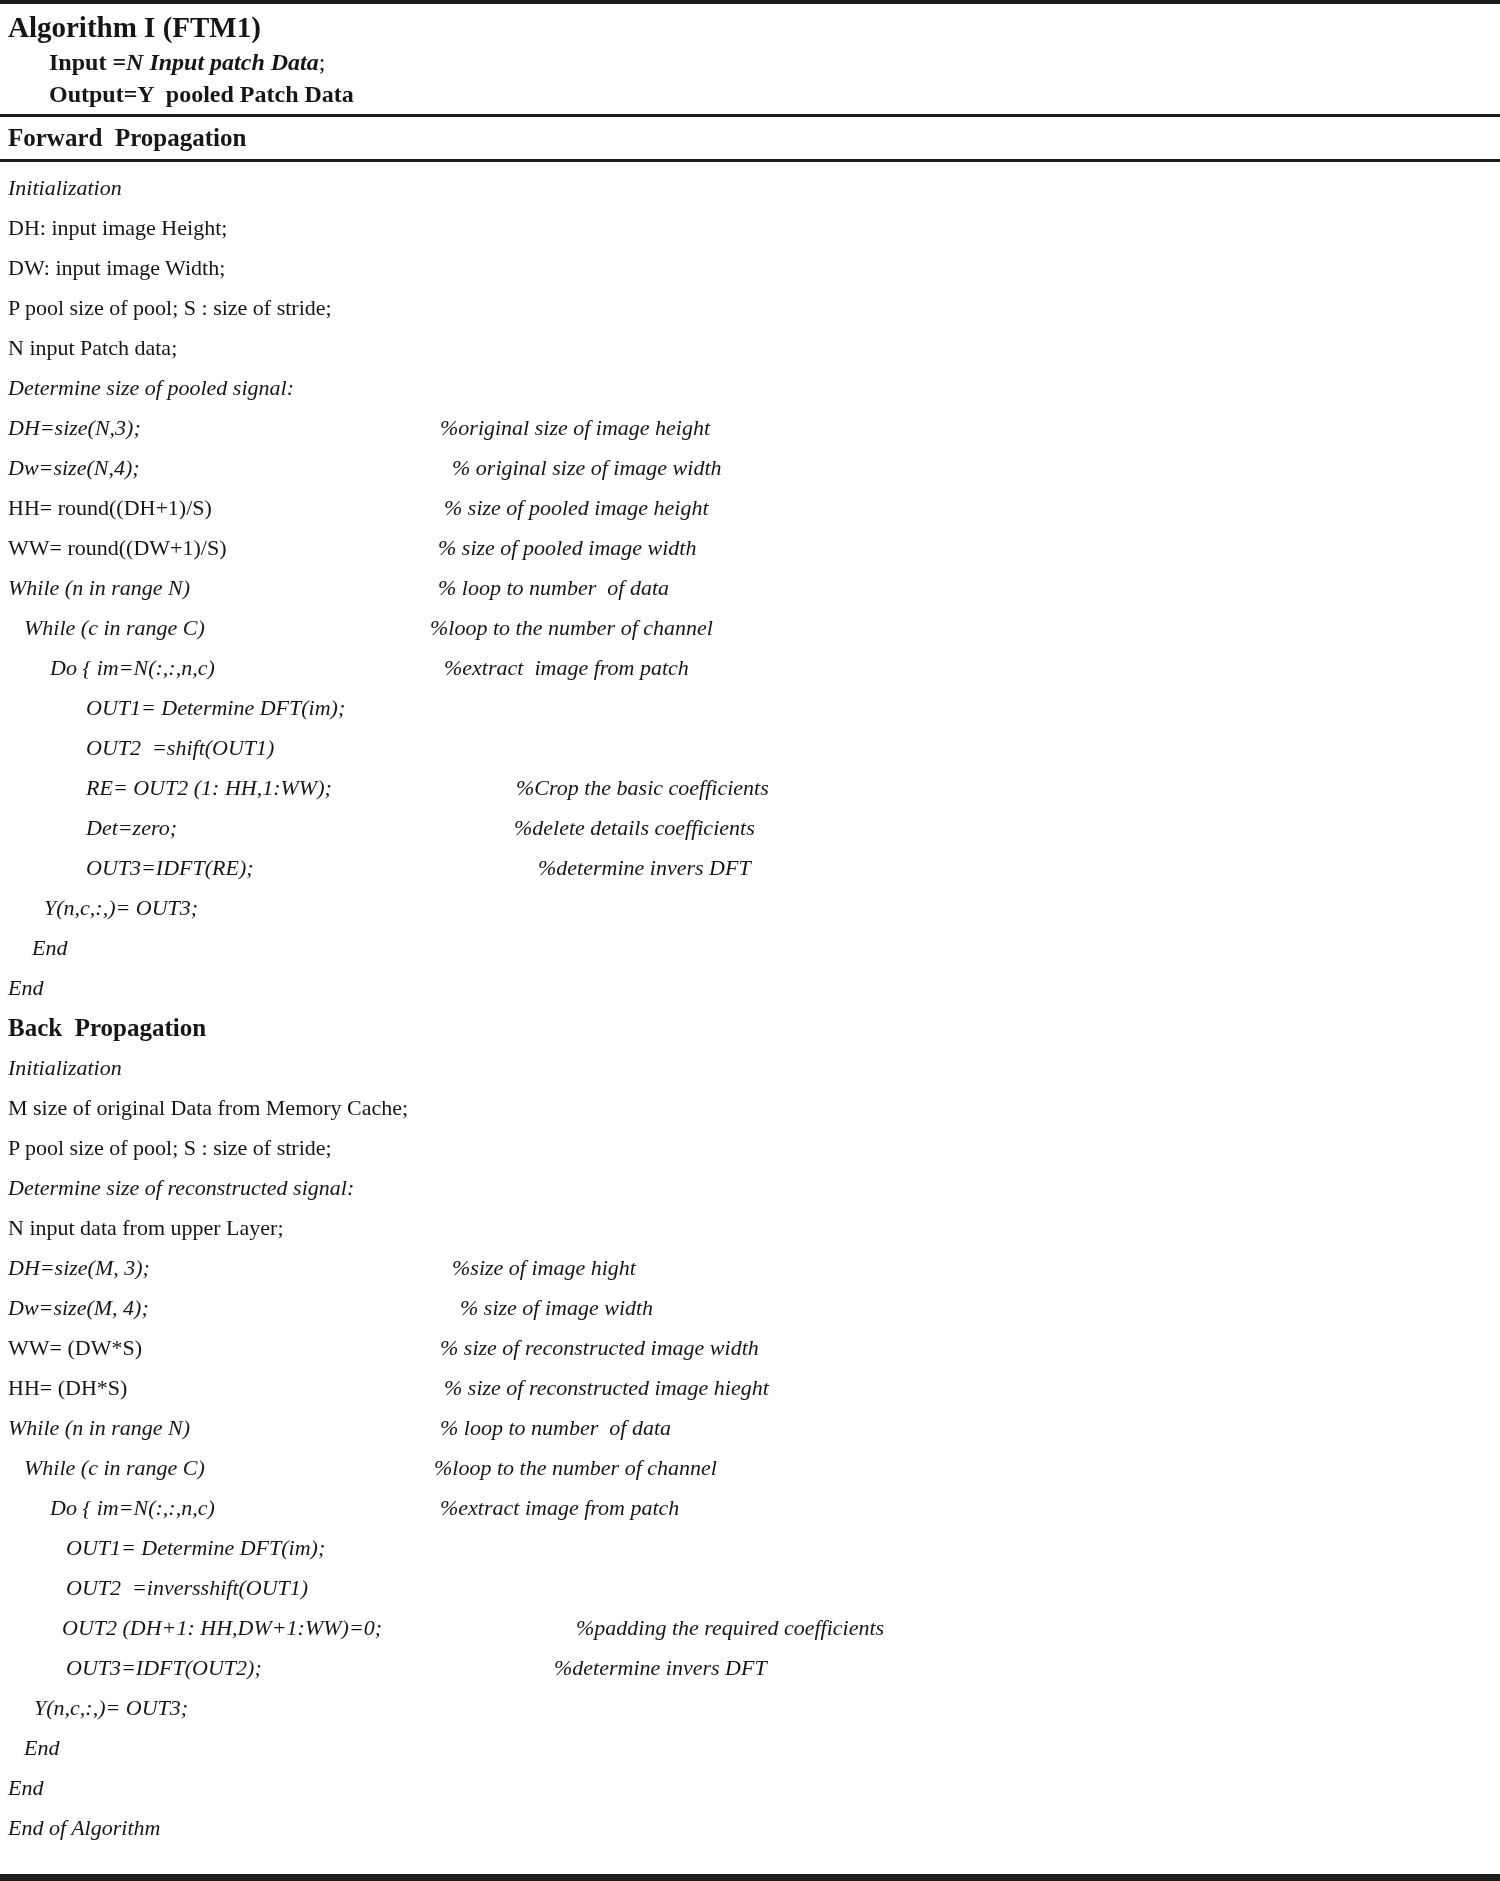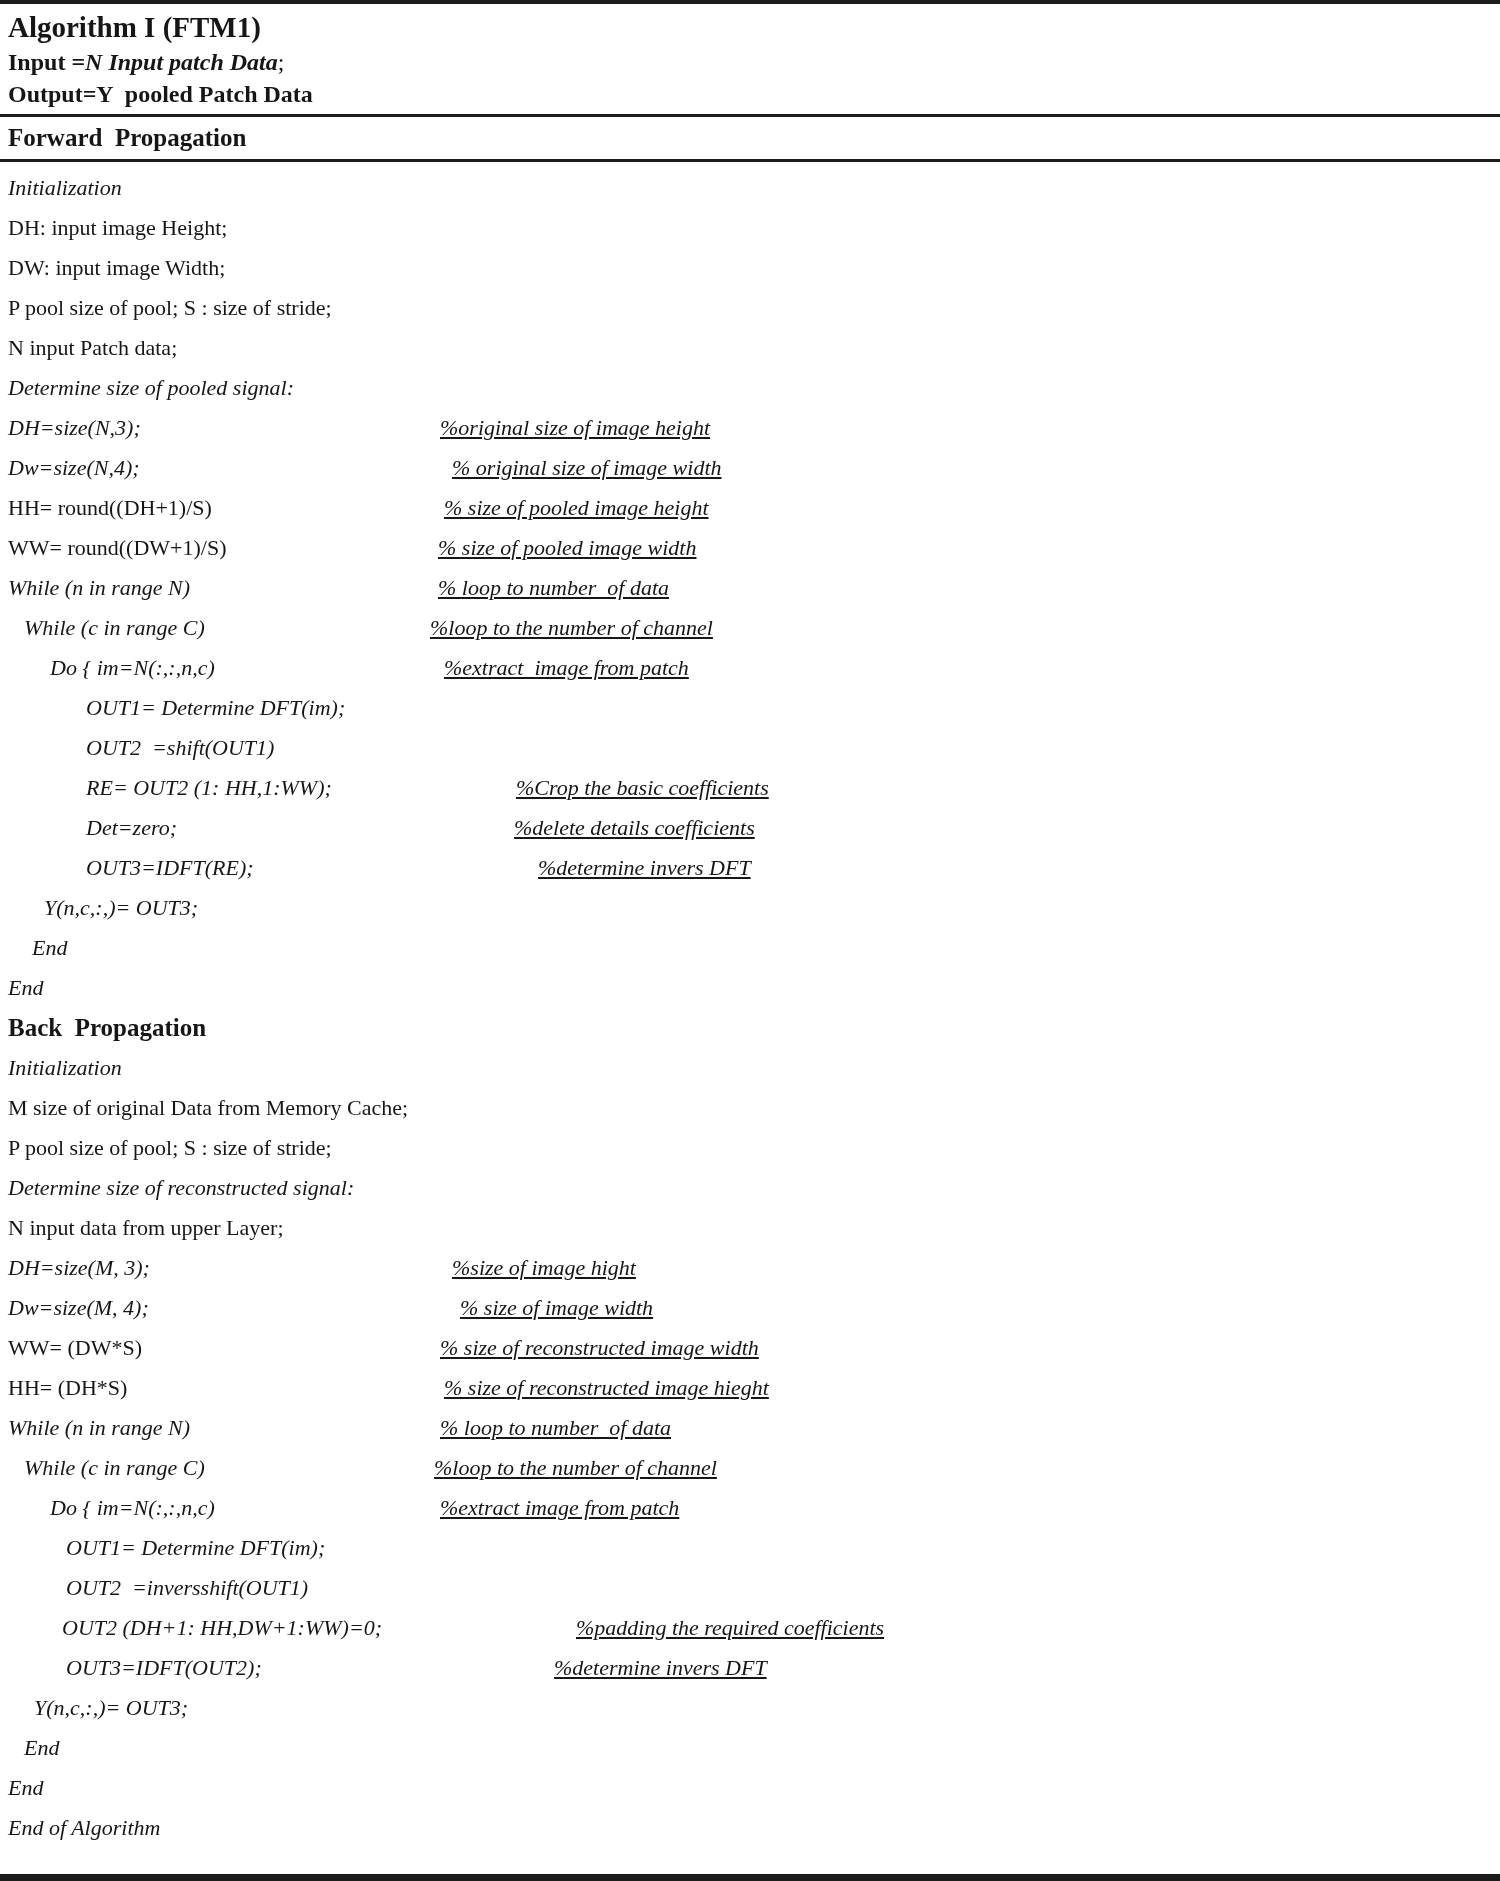--- a/index.html
+++ b/index.html
@@ -5,29 +5,29 @@
   html,body{margin:0;padding:0;background:#ffffff;}
   .page{
     width:1500px;height:1881px;box-sizing:border-box;position:relative;
     background:#ffffff;color:#161616;
     font-family:"Liberation Serif","DejaVu Serif",serif;
     border-top:4px solid #1c1c1c;border-bottom:7px solid #1c1c1c;
     overflow:hidden;
   }
   .hdr{padding:5px 10px 4px 8px;}
   .title{font-size:29px;font-weight:bold;line-height:37px;white-space:pre;}
-  .io{font-size:24px;font-weight:bold;line-height:32px;white-space:pre;}
+  .io{font-size:24px;font-weight:bold;line-height:32px;white-space:pre;margin-left:41px;}
   .io .iv{font-style:italic;}
   .io .sfx{font-weight:normal;}
   .rule{height:3px;background:#1c1c1c;}
   .secrow{font-size:25px;font-weight:bold;line-height:42px;padding-left:8px;white-space:pre;}
   .codebody{padding-top:6px;}
   .line{position:relative;height:40px;font-size:22px;line-height:40px;}
   .code{position:absolute;top:0;white-space:pre;}
-  .cmt{position:absolute;top:0;white-space:pre;font-style:italic;text-decoration:underline;}
+  .cmt{position:absolute;top:0;white-space:pre;font-style:italic;}
   .it .code{font-style:italic;}
   .sec .code{font-weight:bold;font-size:25px;font-style:normal;}
   .i0 .code{left:8px;}
   .i1 .code{left:24px;}
   .i1b .code{left:32px;}
   .i2 .code{left:50px;text-align:right;}
   .i3 .code{left:86px;}
   .i3b .code{left:66px;}
   .i3c .code{left:62px;}
   .iy .code{left:44px;}

